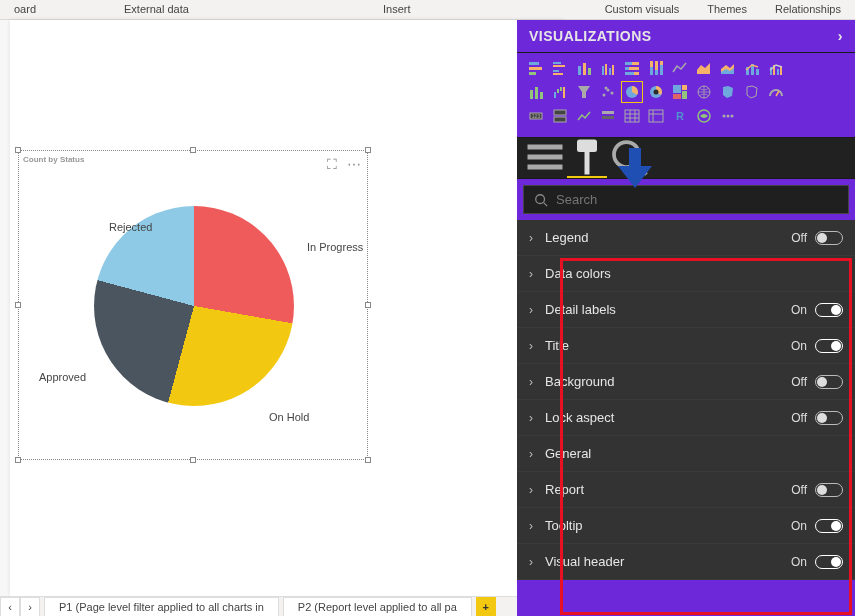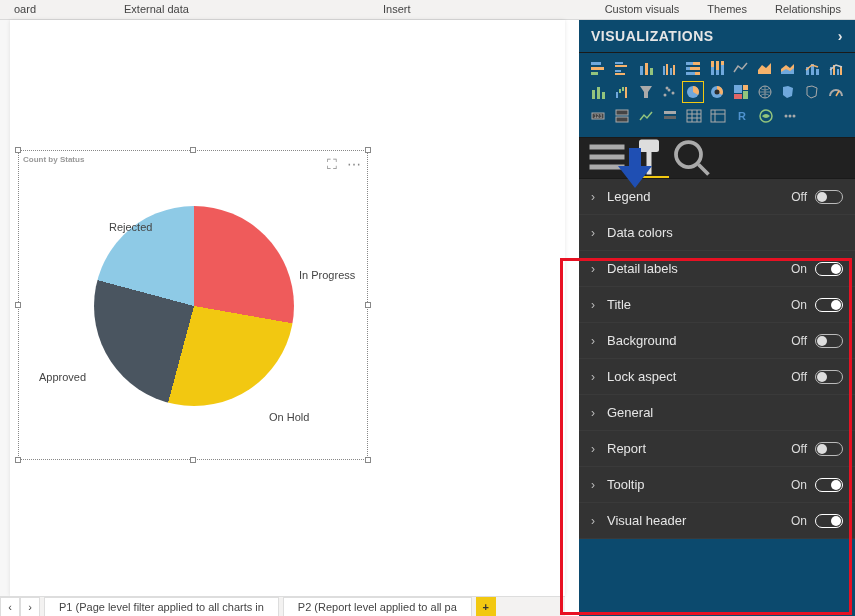--- a/index.html
+++ b/index.html
@@ -46,39 +46,39 @@
   .pie {
     position: absolute; left: 75px; top: 55px; width: 200px; height: 200px; border-radius: 50%;
     background: conic-gradient(
       var(--c-red) 0deg 100deg,
       var(--c-yellow) 100deg 195deg,
       var(--c-gray) 195deg 285deg,
       var(--c-blue) 285deg 360deg
     );
   }
   .pielabel { position:absolute; font-size:11px; color:#444; white-space:nowrap; }
-  .pielabel.inprog { left: 280px; top: 90px; margin-top: 28px; }
+  .pielabel.inprog { left: 288px; top: 90px; }
   .pielabel.onhold { left: 250px; top: 260px; text-align: right; }
   .pielabel.approved { left: 20px; top: 220px; }
   .pielabel.rejected { left: 90px; top: 70px; }
 
   
   .page-tabs {
     position: absolute; bottom: 0; left: 0; right: 290px; height: 20px;
     background: #f3f2f1; display:flex; align-items:center; font-size:11px; color:#444;
     border-top:1px solid #ddd; overflow:hidden;
   }
   .page-tabs .nav { width:20px; height:20px; background:#fff; border:1px solid #ddd; text-align:center; line-height:18px; cursor:pointer; }
   .page-tabs .page { padding: 3px 14px; background:#fff; margin-left:4px; border:1px solid #ddd; border-bottom:none; white-space:nowrap; cursor:pointer; max-width:250px; overflow:hidden; text-overflow: clip; }
   .page-tabs .add { width:20px;height:20px;background:#f2c811;color:#333;text-align:center;line-height:20px;margin-left:4px;cursor:pointer;font-weight:bold; }
 
   
   .panel {
-    position:absolute; top:20px; right:0; bottom:0; width:276px;
-    background:#0c4a6e; color:#e6e6e6; font-size:13px;
+    position:absolute; top:20px; right:0; bottom:0; width:338px;
+    background:#6d28d9; color:#e6e6e6; font-size:13px;
   }
   .panel-header {
     display:flex; align-items:center; justify-content:space-between;
     padding: 8px 12px; font-weight:600; letter-spacing:0.5px; font-size:14px; cursor:pointer;
   }
   .panel-header .chev { color:#e6e6e6; }
 
   .viz-gallery { padding: 4px 8px 8px 8px; border-top:1px solid #1a1a1a; }
   .viz-row { display:flex; gap:2px; margin-bottom:2px; }
   .viz-ico {
@@ -427,20 +427,27 @@
         </svg>
     </div>
     <div class="view-tab">
       <svg viewBox="0 0 16 16">
           <circle cx="7" cy="7" r="5" fill="none" stroke="#aaa" stroke-width="1.5"></circle>
           <line x1="11" y1="11" x2="15" y2="15" stroke="#aaa" stroke-width="1.5"></line>
         </svg>
     </div>
   </div>
 
+  <div class="search">
+    <svg width="14" height="14" viewBox="0 0 16 16">
+        <circle cx="7" cy="7" r="5" fill="none" stroke="#888" stroke-width="1.5"></circle>
+        <line x1="11" y1="11" x2="15" y2="15" stroke="#888" stroke-width="1.5"></line>
+      </svg>
+    <input type="text" placeholder="Search" style="">
+  </div>
 
   <div class="format-list" id="format-list">
       <div class="format-row">
         <div class="left">
           <span class="chev">›</span>
           <span>Legend</span>
         </div>
         <div class="state">
           <span class="lbl">Off</span>
           <div class="toggle off">

